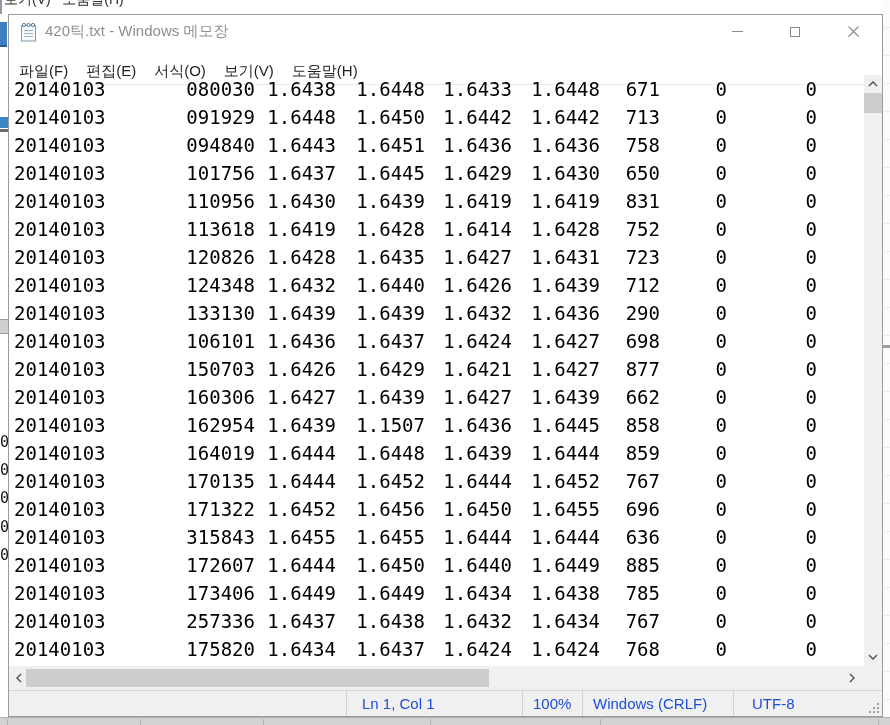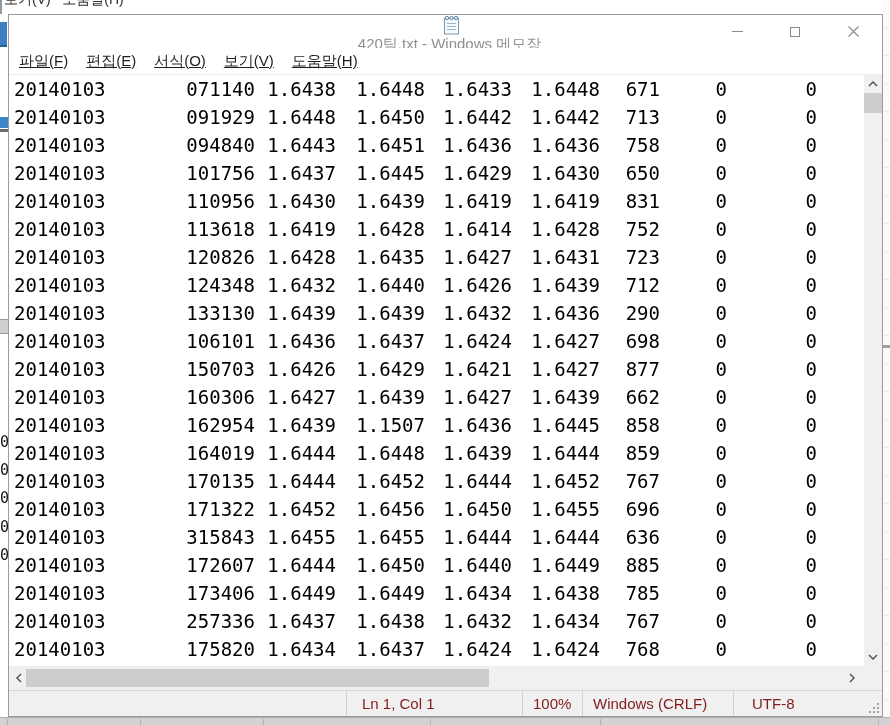--- a/index.html
+++ b/index.html
@@ -20,29 +20,29 @@
   .bgl-zeros{position:absolute;left:0;top:414px;font-family:"DejaVu Sans Mono",monospace;font-size:15px;line-height:28.2px;color:#141414;}
   .bgl-zeros div{height:28.2px;}
   .bg-right{position:absolute;left:883px;top:0;width:7px;height:717px;
     background:repeating-linear-gradient(to bottom,#fbfbfb 0px,#fbfbfb 27px,#ececec 27px,#ececec 28px);}
   .bgr-dark{position:absolute;left:0;top:345px;width:7px;height:3px;background:#9f9f9f;}
   .bg-bottom{position:absolute;left:0;top:717px;width:890px;height:8px;background:#d2d2d2;border-top:1px solid #adadad;box-sizing:border-box;}
   .bgb-sep{position:absolute;top:1px;width:1px;height:7px;background:#b2b2b2;}
   
   .window{position:absolute;left:8px;top:14px;width:875px;height:703px;background:#ffffff;
     border:1px solid #9b9b9b;box-sizing:border-box;}
-  .titlebar{position:absolute;left:0;top:0;right:0;height:33px;display:flex;align-items:center;flex-direction:column;}
+  .titlebar{position:absolute;left:0;top:0;right:0;height:33px;display:flex;align-items:center;}
   .app-icon{margin-left:11px;width:17px;height:20px;flex:0 0 auto;}
   .title-text{margin-left:8px;font-size:15px;color:#8f8f8f;white-space:nowrap;}
   .controls{position:absolute;right:0;top:0;height:33px;display:flex;}
   .ctrl-btn{width:58px;height:33px;display:flex;align-items:center;justify-content:center;background:transparent;border:none;padding:0;}
   .glyph-min{width:11px;height:1px;background:#8a8a8a;}
   .glyph-max{width:10px;height:10px;border:1px solid #8a8a8a;box-sizing:border-box;}
-  .menubar{position:absolute;left:0;top:33px;right:0;height:27px;display:flex;align-items:center;
-    font-size:15px;color:#1f1f1f;border-bottom:1px solid #ececec;box-sizing:border-box;background:#fff;text-decoration:underline;}
+  .menubar{position:absolute;left:0;top:43px;right:0;height:27px;display:flex;align-items:center;
+    font-size:15px;color:#1f1f1f;border-bottom:1px solid #ececec;box-sizing:border-box;background:#fff;}
   .menu-item{padding:0 9px;height:27px;line-height:26px;}
   .menu-item:first-child{margin-left:1px;}
   
   .content{position:absolute;left:0;top:60px;width:855px;height:591px;overflow:hidden;
     font-family:"DejaVu Sans Mono","Liberation Mono",monospace;font-size:19px;color:#000;}
   .trow{display:grid;grid-template-columns:91px 150px 81px 89px 87px 88px 60px 67px 90px;
     height:28px;line-height:28px;padding-left:5px;white-space:pre;}
   .trow span{text-align:right;}
   .trow span:first-child{text-align:right;}
   
@@ -50,21 +50,21 @@
   .vthumb{position:absolute;left:0;top:18px;width:18px;height:20px;background:#cdcdcd;}
   .varrow{position:absolute;left:0;width:18px;height:16px;display:flex;align-items:center;justify-content:center;}
   .varrow.up{top:1px;} .varrow.down{bottom:1px;}
   .hscroll{position:absolute;left:0;top:651px;width:855px;height:24px;background:#f0f0f0;}
   .hthumb{position:absolute;left:17px;top:3px;width:463px;height:18px;background:#cdcdcd;}
   .harrow{position:absolute;top:0;width:16px;height:24px;display:flex;align-items:center;justify-content:center;}
   .harrow.left{left:2px;} .harrow.right{right:4px;}
   .scroll-corner{position:absolute;right:0;top:651px;width:18px;height:24px;background:#f0f0f0;}
   
   .statusbar{position:absolute;left:0;right:0;top:675px;bottom:0;background:#f0f0f0;
-    border-top:1px solid #d6d6d6;box-sizing:border-box;font-size:15px;color:#7f1d1d;}
+    border-top:1px solid #d6d6d6;box-sizing:border-box;font-size:15px;color:#1d4ed8;}
   .sb-sep{position:absolute;top:0;bottom:0;width:1px;background:#d0d0d0;}
   .sb-text{position:absolute;top:0;bottom:0;line-height:25px;white-space:nowrap;}
   .grip{position:absolute;right:2px;bottom:2px;width:13px;height:13px;}
 </style>
 </head>
 <body>
 
 <div class="bg-top">
   <div class="edge-mark"></div>
   <span class="clip-text">보기(V)   도움말(H)</span>
@@ -126,21 +126,21 @@
     <div class="menu-item">파일(F)</div>
     <div class="menu-item">편집(E)</div>
     <div class="menu-item">서식(O)</div>
     <div class="menu-item">보기(V)</div>
     <div class="menu-item">도움말(H)</div>
   </div>
 
   <div class="content">
     <div class="trow">
       <span>20140103</span>
-      <span>071140</span>
+      <span>080030</span>
       <span>1.6438</span>
       <span>1.6448</span>
       <span>1.6433</span>
       <span>1.6448</span>
       <span>671</span>
       <span>0</span>
       <span>0</span>
     </div>
 
     <div class="trow">

